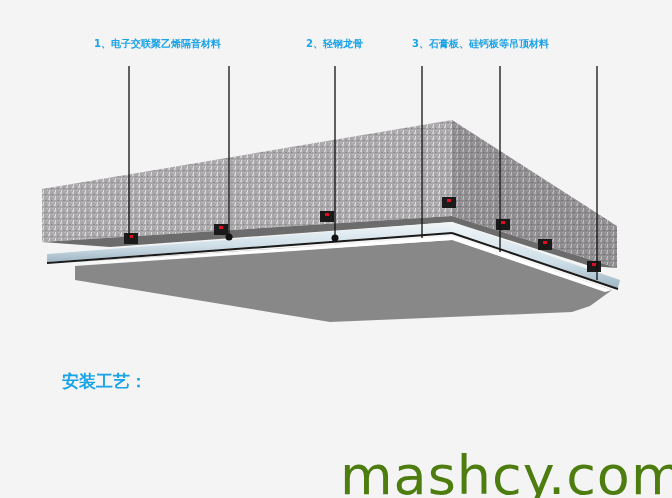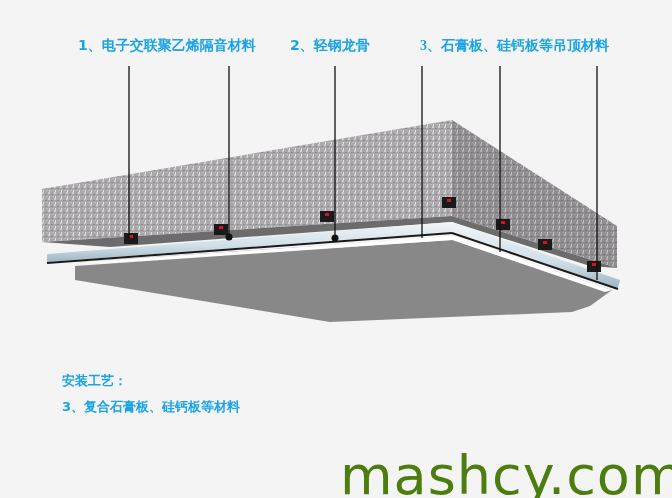--- a/index.html
+++ b/index.html
@@ -10,39 +10,40 @@
       width: 672px;
       height: 498px;
       background: #f4f4f4;
       position: relative;
       overflow: hidden;
       font-family: "DejaVu Sans", sans-serif;
     }
     .top-label {
       position: absolute;
       top: 37px;
-      font-size: 14px;
+      font-size: 10px;
       font-weight: bold;
       color: #1aa3e6;
       white-space: nowrap;
       letter-spacing: 0px;
+      margin-left: 16px;
     }
     #diagram {
       position: absolute;
       left: 0;
       top: 0;
       width: 672px;
       height: 498px;
     }
     .steps {
       position: absolute;
       left: 62px;
       top: 368px;
       color: #1aa3e6;
-      font-size: 13px;
+      font-size: 17px;
       font-weight: bold;
       line-height: 26px;
       white-space: nowrap;
     }
     .steps div { height: 26px; }
     .watermark {
       position: absolute;
       left: 340px;
       top: 424px;
       font-family: "DejaVu Sans", sans-serif;
@@ -121,20 +122,19 @@
     <line x1="422" y1="66" x2="422" y2="238"></line>
     <line x1="500" y1="66" x2="500" y2="252"></line>
     <line x1="597" y1="66" x2="597" y2="280"></line>
   </g>
   <circle cx="229" cy="237" r="3.5" fill="#111111"></circle>
   <circle cx="335" cy="238" r="3.5" fill="#111111"></circle>
 </svg>
 
 <div class="top-label" style="left:78px;">1、电子交联聚乙烯隔音材料</div>
 <div class="top-label" style="left:290px;">2、轻钢龙骨</div>
-<div class="top-label" style="left:420px;font-family:Liberation Serif, serif;">3、石膏板、硅钙板等吊顶材料</div>
+<div class="top-label" style="left:396px;">3、石膏板、硅钙板等吊顶材料</div>
 
 <div class="steps">
   <div>安装工艺：</div>
-  <div>3、复合石膏板、硅钙板等材料</div>
 </div>
 
 <div class="watermark">mashcy.com</div>
 
 </body></html>

